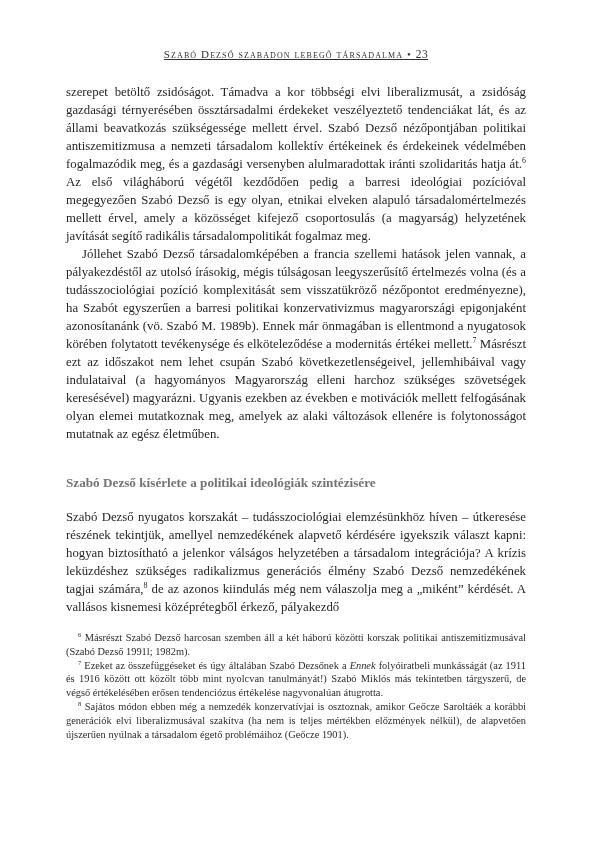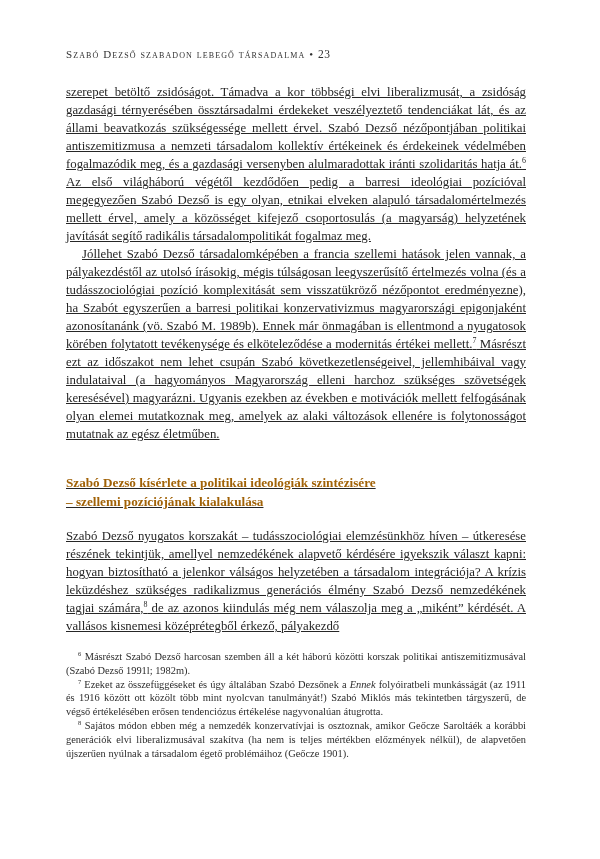--- a/index.html
+++ b/index.html
@@ -17,35 +17,35 @@
     font-family: "Liberation Serif", "DejaVu Serif", serif;
     color: #262626;
   }
   .content {
     position: absolute;
     left: 66px;
     top: 48px;
     width: 460px;
   }
   .running-header {
-    text-align: left;
+    text-align: center;
     font-variant: small-caps;
     font-size: 11px;
     letter-spacing: 1.1px;
     color: #303030;
     white-space: nowrap;
+    text-decoration: underline;
   }
   .running-header .pagenum {
     font-variant: normal;
     letter-spacing: 0.4px;
     font-size: 11.5px;
   }
   .bodytext {
     margin-top: 23px;
-    text-decoration: underline;
   }
   .bodytext p {
     margin: 0;
     font-size: 12.8px;
     line-height: 18px;
     text-align: justify;
     hyphens: auto;
     -webkit-hyphens: auto;
   }
   .bodytext p.indent {
@@ -55,21 +55,21 @@
     font-size: 0.62em;
     line-height: 0;
     vertical-align: super;
   }
   em { font-style: italic; }
   .section-heading {
     margin-top: 30px;
     font-size: 13.2px;
     font-weight: bold;
     line-height: 19px;
-    color: #a16207;
+    color: #737373;
   }
   .para-after-heading {
     margin-top: 16px !important;
   }
   .footnotes {
     margin-top: 15px;
     font-size: 10.4px;
     line-height: 13.8px;
     color: #2c2c2c;
   }
@@ -92,21 +92,20 @@
       <span>•</span>
       <span class="pagenum">23</span>
     </div>
 
     <div class="bodytext">
       <p><span>szerepet betöltő zsidóságot. Támadva a kor többségi elvi liberalizmusát, a zsidóság gazdasági térnyerésében össztársadalmi érdekeket veszélyeztető tendenciákat lát, és az állami beavatkozás szükségessége mellett érvel. Szabó Dezső nézőpontjában politikai antiszemitizmusa a nemzeti társadalom kollektív értékeinek és érdekeinek védelmében fogalmazódik meg, és a gazdasági versenyben alulmaradottak iránti szolidaritás hatja át.</span><sup>6</sup><span> Az első világháború végétől kezdődően pedig a barresi ideológiai pozícióval megegyezően Szabó Dezső is egy olyan, etnikai elveken alapuló társadalomértelmezés mellett érvel, amely a közösséget kifejező csoportosulás (a magyarság) helyzetének javítását segítő radikális társadalompolitikát fogalmaz meg.</span></p>
       <p class="indent"><span>Jóllehet Szabó Dezső társadalomképében a francia szellemi hatások jelen vannak, a pályakezdéstől az utolsó írásokig, mégis túlságosan leegyszerűsítő értelmezés volna (és a tudásszociológiai pozíció komplexitását sem visszatükröző nézőpontot eredményezne), ha Szabót egyszerűen a barresi politikai konzervativizmus magyarországi epigonjaként azonosítanánk (vö. Szabó M. 1989b). Ennek már önmagában is ellentmond a nyugatosok körében folytatott tevékenysége és elköteleződése a modernitás értékei mellett.</span><sup>7</sup><span> Másrészt ezt az időszakot nem lehet csupán Szabó következetlenségeivel, jellemhibáival vagy indulataival (a hagyományos Magyarország elleni harchoz szükséges szövetségek keresésével) magyarázni. Ugyanis ezekben az években e motivációk mellett felfogásának olyan elemei mutatkoznak meg, amelyek az alaki változások ellenére is folytonosságot mutatnak az egész életműben.</span></p>
 
       <div class="section-heading">
         <div>Szabó Dezső kísérlete a politikai ideológiák szintézisére</div>
-        <div>– szellemi pozíciójának kialakulása</div>
       </div>
 
       <p class="para-after-heading"><span>Szabó Dezső nyugatos korszakát – tudásszociológiai elemzésünkhöz híven – útkeresése részének tekintjük, amellyel nemzedékének alapvető kérdésére igyekszik választ kapni: hogyan biztosítható a jelenkor válságos helyzetében a társadalom integrációja? A krízis leküzdéshez szükséges radikalizmus generációs élmény Szabó Dezső nemzedékének tagjai számára,</span><sup>8</sup><span> de az azonos kiindulás még nem válaszolja meg a „miként” kérdését. A vallásos kisnemesi középrétegből érkező, pályakezdő</span></p>
     </div>
 
     <div class="footnotes">
       <p class="fn"><sup>6</sup><span> Másrészt Szabó Dezső harcosan szemben áll a két háború közötti korszak politikai antiszemitizmusával (Szabó Dezső 1991l; 1982m).</span></p>
       <p class="fn"><sup>7</sup><span> Ezeket az összefüggéseket és úgy általában Szabó Dezsőnek a </span><em>Ennek</em><span> folyóiratbeli munkásságát (az 1911 és 1916 között ott közölt több mint nyolcvan tanulmányát!) Szabó Miklós más tekintetben tárgyszerű, de végső értékelésében erősen tendenciózus értékelése nagyvonalúan átugrotta.</span></p>
       <p class="fn"><sup>8</sup><span> Sajátos módon ebben még a nemzedék konzervatívjai is osztoznak, amikor Geőcze Saroltáék a korábbi generációk elvi liberalizmusával szakítva (ha nem is teljes mértékben előzmények nélkül), de alapvetően újszerűen nyúlnak a társadalom égető problémáihoz (Geőcze 1901).</span></p>
     </div>

